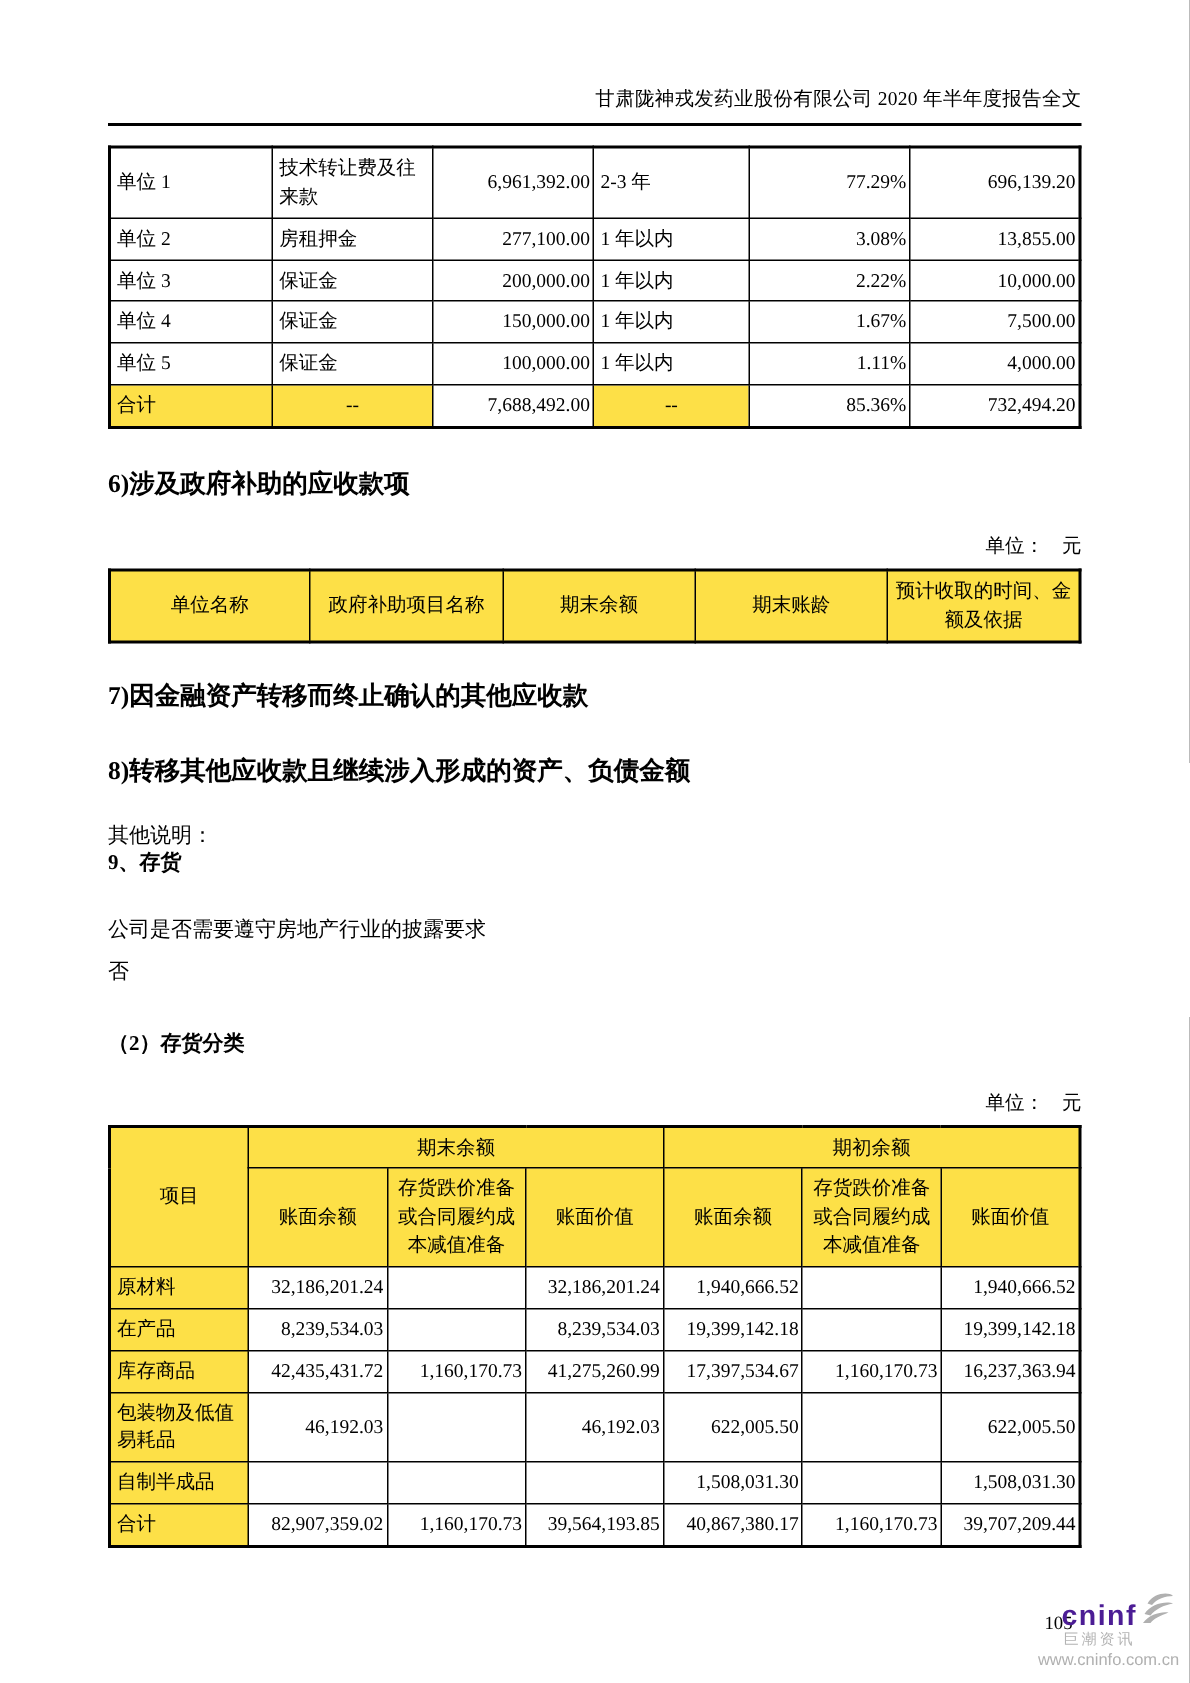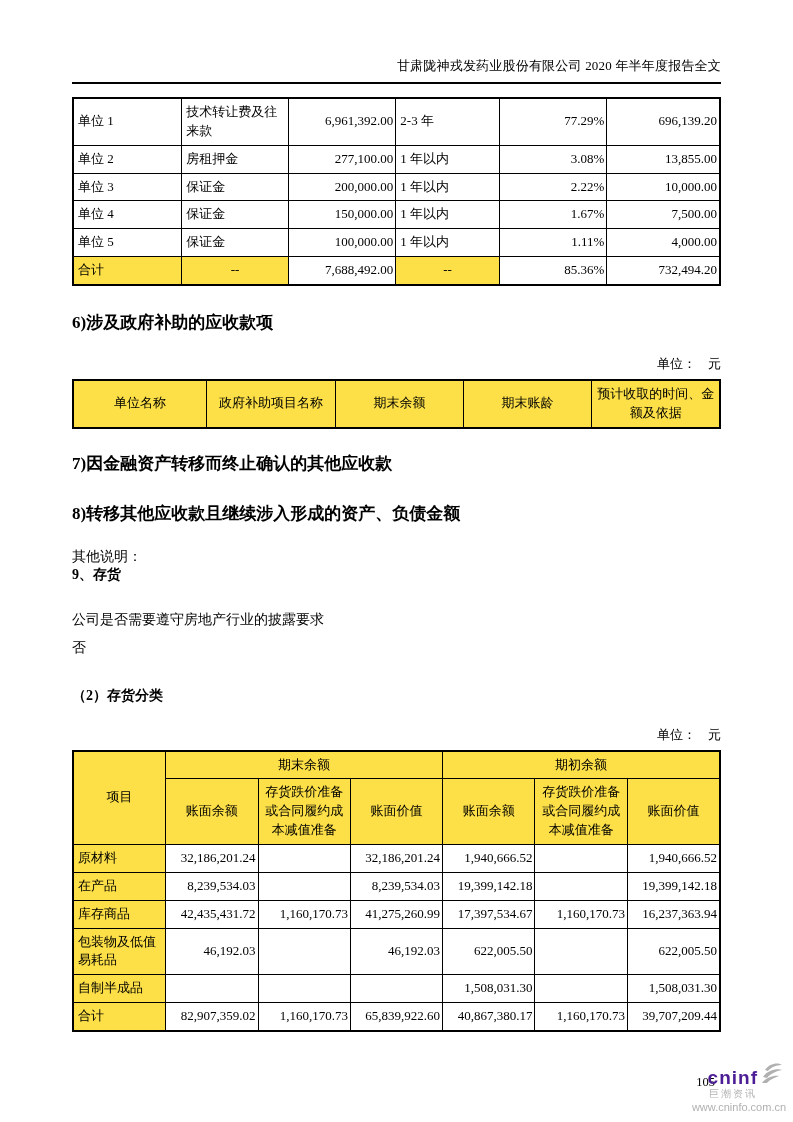--- a/index.html
+++ b/index.html
@@ -261,21 +261,21 @@
           <td class="ar"></td>
           <td class="ar"></td>
           <td class="ar">1,508,031.30</td>
           <td class="ar"></td>
           <td class="ar">1,508,031.30</td>
         </tr>
         <tr>
           <td class="al g">合计</td>
           <td class="ar">82,907,359.02</td>
           <td class="ar">1,160,170.73</td>
-          <td class="ar">65,839,922.60</td>
+          <td class="ar">39,564,193.85</td>
           <td class="ar">40,867,380.17</td>
           <td class="ar">1,160,170.73</td>
           <td class="ar">39,707,209.44</td>
         </tr>
       </tbody>
     </table>
 
   </div>
 
   <div class="page-num">105</div>

